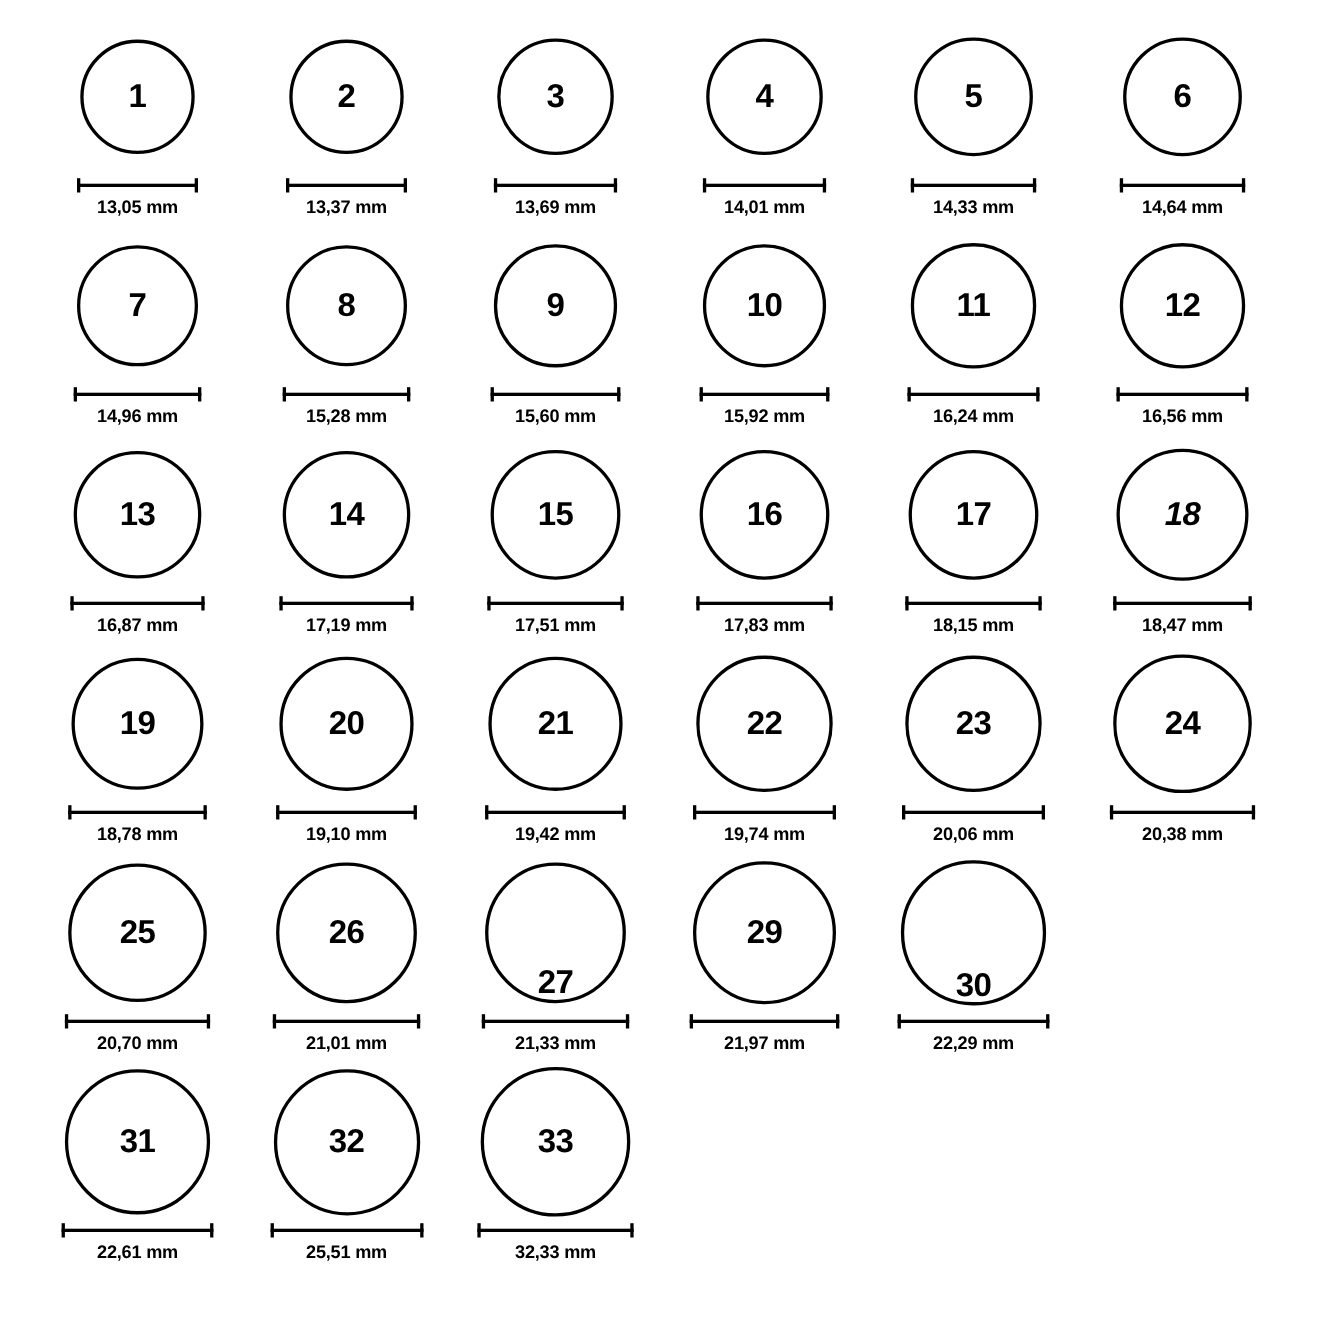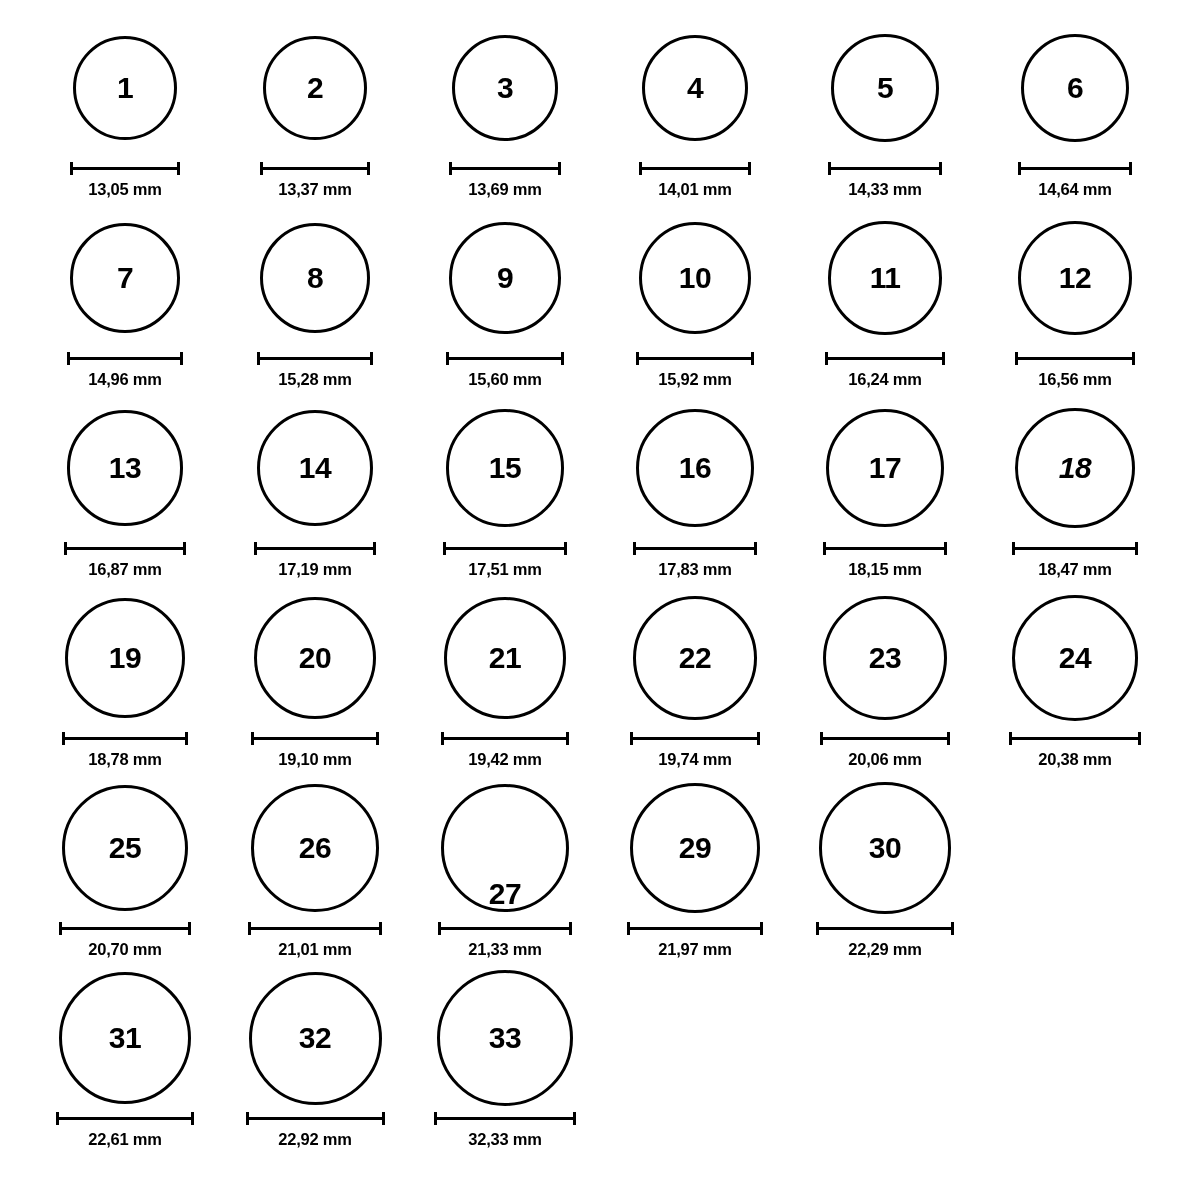--- a/index.html
+++ b/index.html
@@ -460,21 +460,21 @@
         </div>
         <div class="measure-bar" style="width: 136.211px;">
           <div class="bar-line"></div>
           <div class="cap left"></div>
           <div class="cap right"></div>
         </div>
         <div class="measure-label">21,97 mm</div>
       </div>
       <div class="size-cell">
         <div class="ring-wrap">
-          <div class="ring-circle" style="width: 131.152px; height: 131.152px;">
+          <div class="ring-circle" style="width: 131.152px; height: 131.152px; align-items: flex-end;">
             <span class="ring-number">30</span>
           </div>
         </div>
         <div class="measure-bar" style="width: 137.152px;">
           <div class="bar-line"></div>
           <div class="cap left"></div>
           <div class="cap right"></div>
         </div>
         <div class="measure-label">22,29 mm</div>
       </div>
@@ -497,21 +497,21 @@
         <div class="ring-wrap">
           <div class="ring-circle" style="width: 133.003px; height: 133.003px;">
             <span class="ring-number">32</span>
           </div>
         </div>
         <div class="measure-bar" style="width: 139.003px;">
           <div class="bar-line"></div>
           <div class="cap left"></div>
           <div class="cap right"></div>
         </div>
-        <div class="measure-label">22,92 mm</div>
+        <div class="measure-label">25,51 mm</div>
       </div>
       <div class="size-cell">
         <div class="ring-wrap">
           <div class="ring-circle" style="width: 136px; height: 136px;">
             <span class="ring-number">33</span>
           </div>
         </div>
         <div class="measure-bar" style="width: 142px;">
           <div class="bar-line"></div>
           <div class="cap left"></div>

